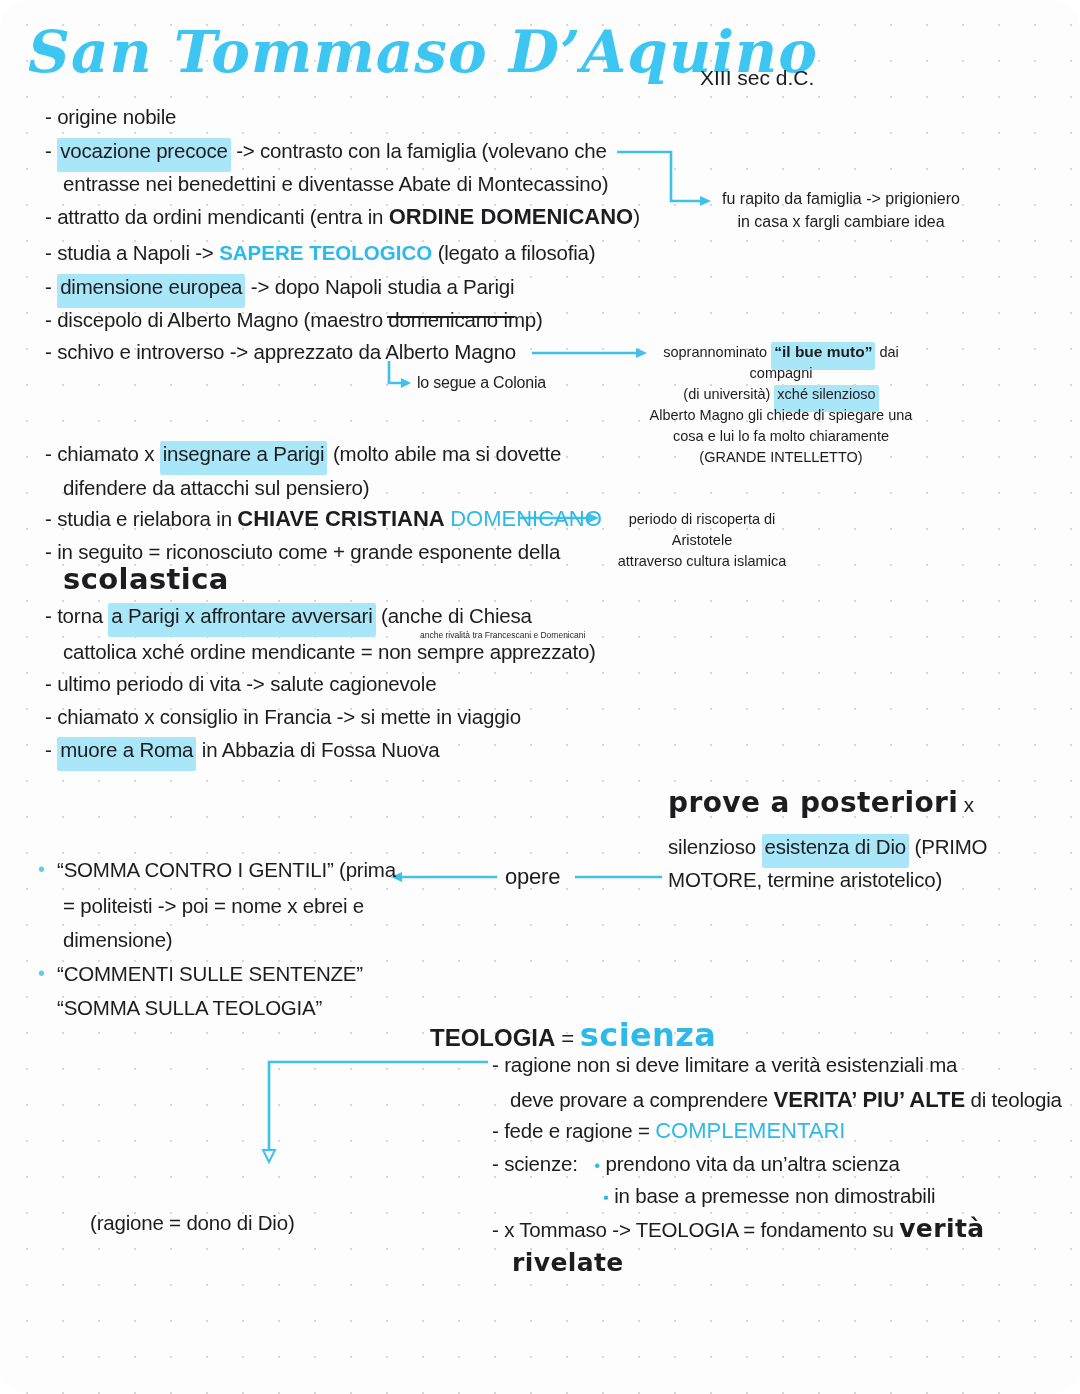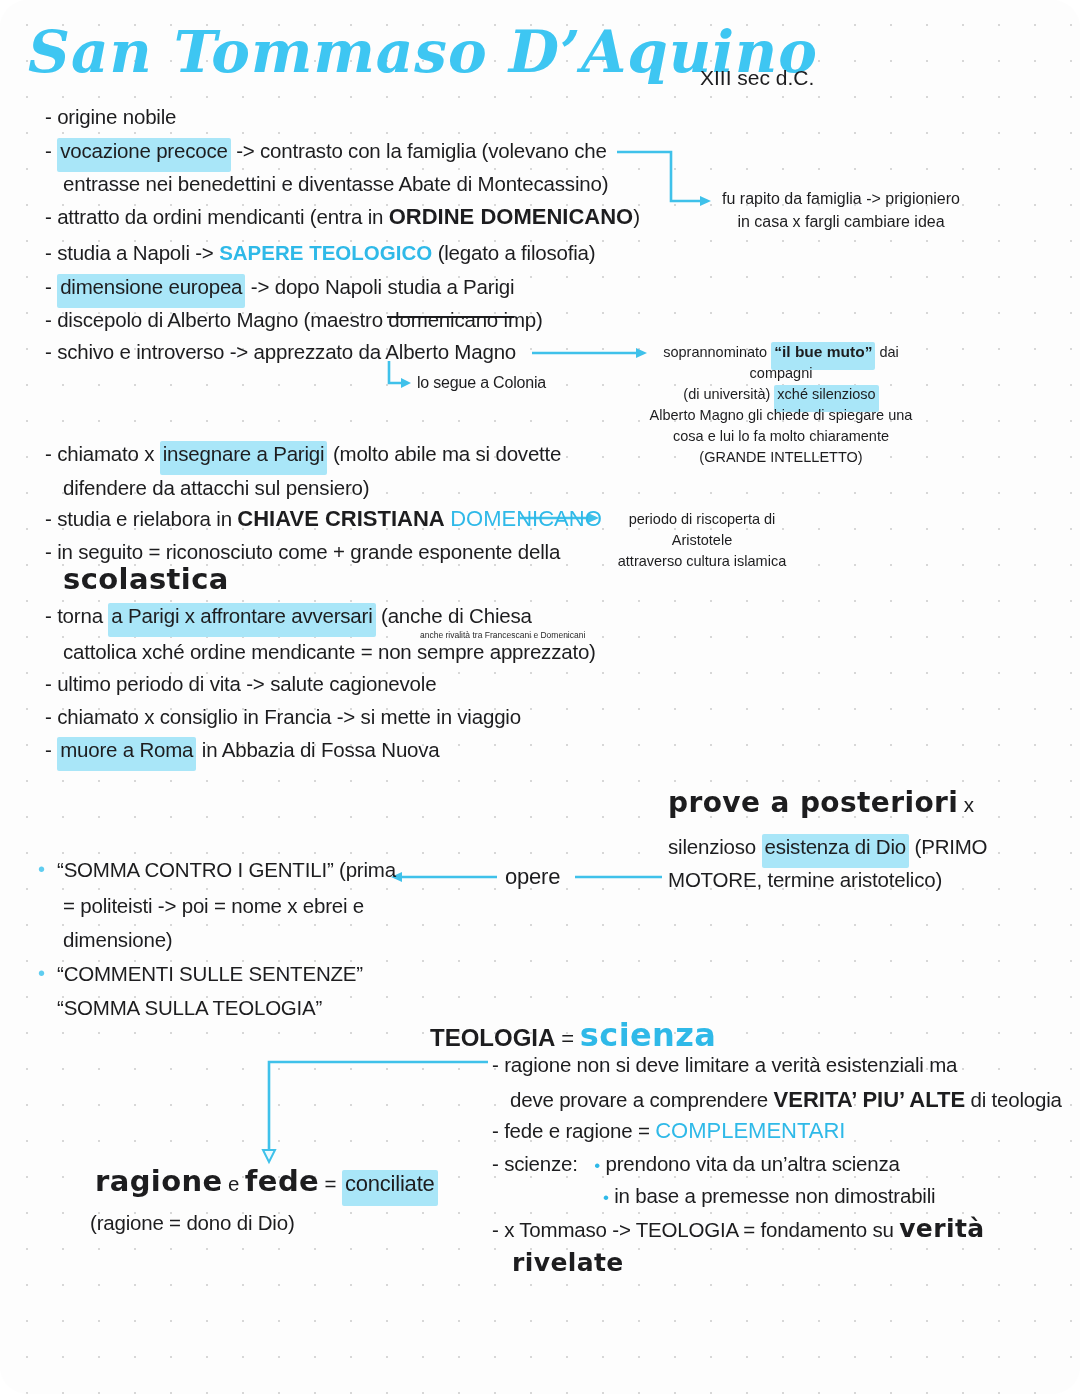--- a/index.html
+++ b/index.html
@@ -131,16 +131,15 @@
   <div class="line" style="left:430px; top:1022px;"><span class="caps" style="font-size:24px;">TEOLOGIA</span><span style="font-size:22px;"> = </span><span class="disp cy" style="font-size:32px;">scienza</span></div>
 
   <div class="line" style="left:492px; top:1052px;"><span>- </span><span>ragione non si deve limitare a verità esistenziali ma</span></div>
   <div class="line" style="left:510px; top:1087px;"><span>deve provare a comprendere </span><span class="caps">VERITA’ PIU’ ALTE</span><span> di teologia</span></div>
   <div class="line" style="left:492px; top:1118px;"><span>- </span><span>fede e ragione = </span><span class="cy caps" style="font-weight:normal;">COMPLEMENTARI</span></div>
   <div class="line" style="left:492px; top:1151px;"><span>- </span><span>scienze:   </span><span class="cy" style="font-size:17px;">•</span><span> </span><span>prendono vita da un’altra scienza</span></div>
   <div class="line" style="left:603px; top:1183px;"><span class="cy" style="font-size:17px;">•</span><span> </span><span>in base a premesse non dimostrabili</span></div>
   <div class="line" style="left:492px; top:1216px;"><span>- </span><span>x Tommaso -&gt; TEOLOGIA = fondamento su </span><span class="disp d26">verità</span></div>
   <div class="line disp d26" style="left:512px; top:1250px;"><span>rivelate</span></div>
 
-  <div class="line" style="left:95px; top:1168px;"><span class="disp d30">ragione</span><span> e </span><span class="disp d30">fede</span><span> = </span><span class="hl" style="font-size:22px;">conciliate</span></div>
   <div class="line" style="left:90px; top:1210px;"><span>(ragione = dono di Dio)</span></div>
 
 </div>
 
 </body></html>

